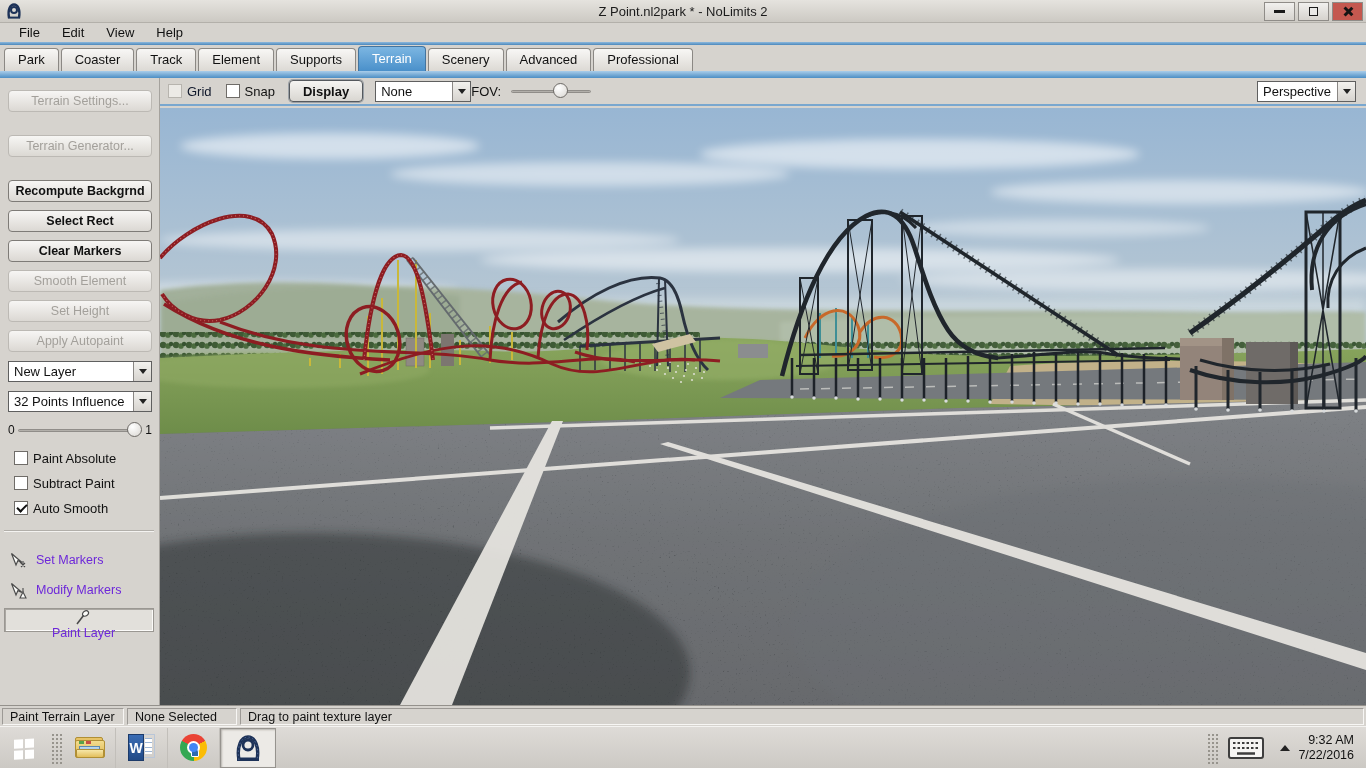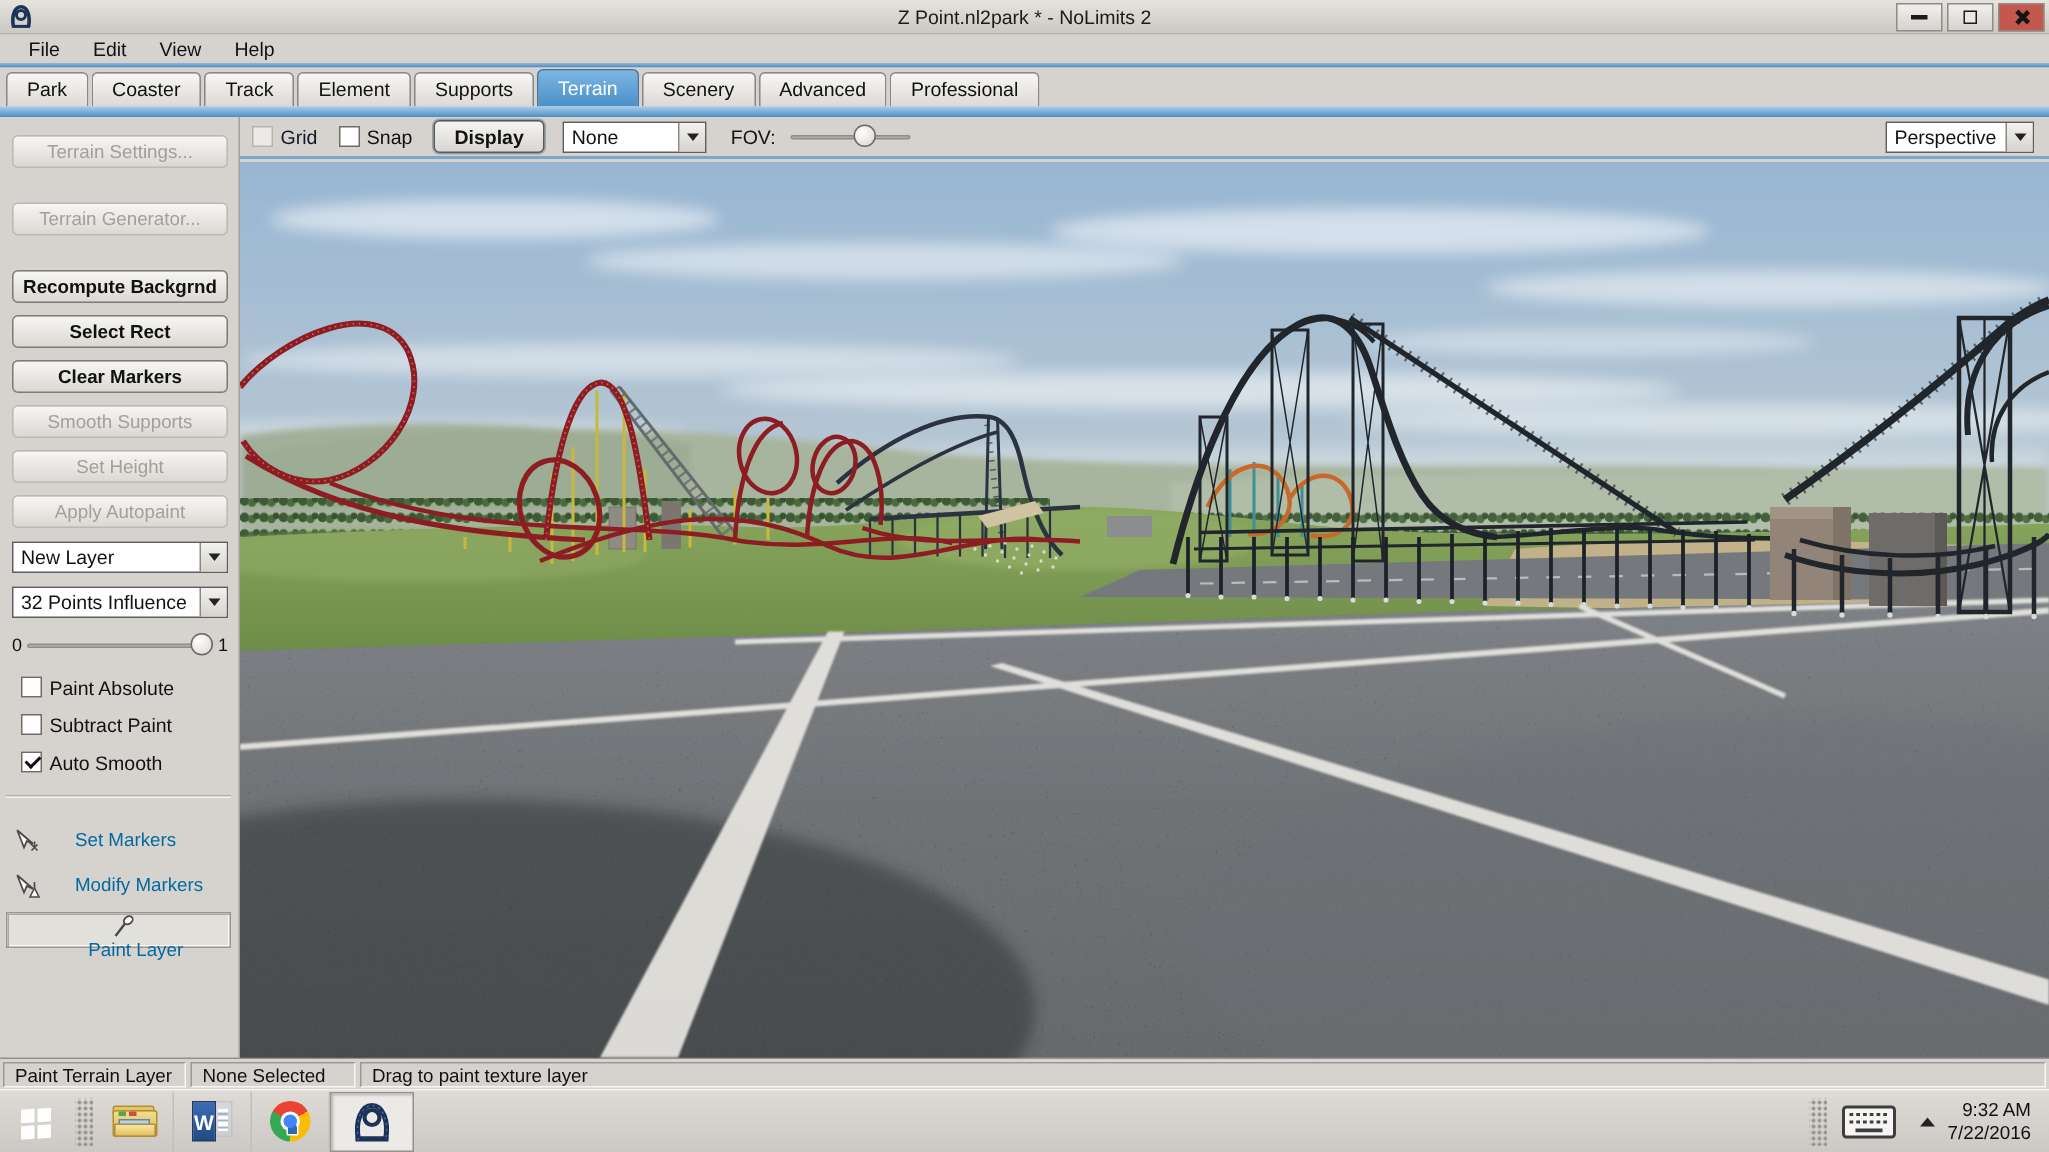--- a/index.html
+++ b/index.html
@@ -58,21 +58,21 @@
   #display-btn { margin-left:14px; height:22px; padding:0 13px; font-size:13px; font-weight:bold;
     color:#111; border:1px solid #55595e; border-radius:4px; box-shadow:0 0 0 1px #9aa0a6;
     background:linear-gradient(#f5f4f2,#d9d6d1); display:flex; align-items:center; }
   .dropdown { height:21px; background:#fff; border:1px solid #5f5f5f; display:flex; align-items:stretch; }
   .dd-value { font-size:13px; color:#111; padding:2px 5px 0 5px; flex:1; white-space:nowrap; overflow:hidden;}
   .dd-btn { width:18px; border-left:1px solid #8a8784; background:linear-gradient(#f2f1ee,#d7d4cf);
     display:flex; align-items:center; justify-content:center; flex:none;}
   .dd-arrow { width:0; height:0; border-left:4px solid transparent; border-right:4px solid transparent;
     border-top:5px solid #222; }
   #texture-dd { width:96px; margin-left:12px;gap:31px; }
-  #fov-label { font-size:13px; color:#111; margin-left:16px; }
+  #fov-label { font-size:13px; color:#111; }
   .slider { position:relative; height:16px; }
   #fov-slider { width:80px; margin-left:10px; }
   .slider .track { position:absolute; top:7px; left:0; right:0; height:3px;
     background:#b2afaa; border:1px solid #908d89; border-radius:2px; }
   .slider .handle { position:absolute; top:0; width:15px; height:15px; border-radius:50%;
     border:1px solid #6d6a66; background:radial-gradient(circle at 35% 30%, #ffffff, #d9d6d1); }
   #view-dd { width:99px; margin-left:auto; margin-right:2px; }
 
   
   #sidebar { position:absolute; top:78px; left:0; width:160px; height:627px;
@@ -84,21 +84,21 @@
   .side-dd { position:absolute; left:8px; width:144px; }
   .slider-row { position:absolute; left:8px; width:144px; height:18px; display:flex; align-items:center; }
   .slider-row .lbl { font-size:12px; color:#111; width:10px; }
   .cb-row { position:absolute; left:14px; display:flex; align-items:center; height:16px; }
   #side-divider { position:absolute; left:4px; width:150px; height:2px;
     border-top:1px solid #b2afaa; border-bottom:1px solid #f4f3f1; }
   .tool-row { position:absolute; left:4px; width:150px; height:24px; display:flex; align-items:center; }
   .tool-row.selected { border:1px solid #9a9792; background:#e2e0db;
     box-shadow:inset 1px 1px 0 #aaa7a2, inset -1px -1px 0 #fcfbf9;flex-direction:column; }
   .tool-icon { margin-left:6px; width:17px; height:17px; flex:none; }
-  .tool-label { font-size:12.5px; color:#0369a1; margin-left:23px; }
+  .tool-label { font-size:12.5px; color:#6d28d9; margin-left:9px; }
 
   
   #viewport { position:absolute; top:108px; left:160px; width:1206px; height:597px; background:#9db9d4; }
 
   
   #statusbar { position:absolute; top:705px; left:0; width:1366px; height:21px;
     background:#d6d3ce; border-top:1px solid #94918c; display:flex; gap:3px; padding:1px 2px; }
   .scell { height:17px; margin-top:1px; line-height:16px; font-size:12.5px; color:#111;
     padding:0 7px; border:1px solid; border-color:#9c9995 #f7f6f4 #f7f6f4 #9c9995; white-space:nowrap; }
   .scell.c1{ width:122px; } .scell.c2{ width:110px; } .scell.c3{ width:262px; } .scell.c4{ flex:1; }
@@ -217,21 +217,21 @@
       </span>
   </div>
 </div>
 
 <div id="sidebar">
   <div class="sbtn disabled" style="top:12px">Terrain Settings...</div>
   <div class="sbtn disabled" style="top:57px">Terrain Generator...</div>
   <div class="sbtn" style="top:102px">Recompute Backgrnd</div>
   <div class="sbtn" style="top:132px">Select Rect</div>
   <div class="sbtn" style="top:162px">Clear Markers</div>
-  <div class="sbtn disabled" style="top:192px">Smooth Supports</div>
+  <div class="sbtn disabled" style="top:192px">Smooth Element</div>
   <div class="sbtn disabled" style="top:222px">Set Height</div>
   <div class="sbtn disabled" style="top:252px">Apply Autopaint</div>
 
   <div class="dropdown side-dd" style="top:283px">
     <span class="dd-value">New Layer</span>
     <span class="dd-btn">
         <span class="dd-arrow"></span>
       </span>
   </div>
   <div class="dropdown side-dd" style="top:313px">

